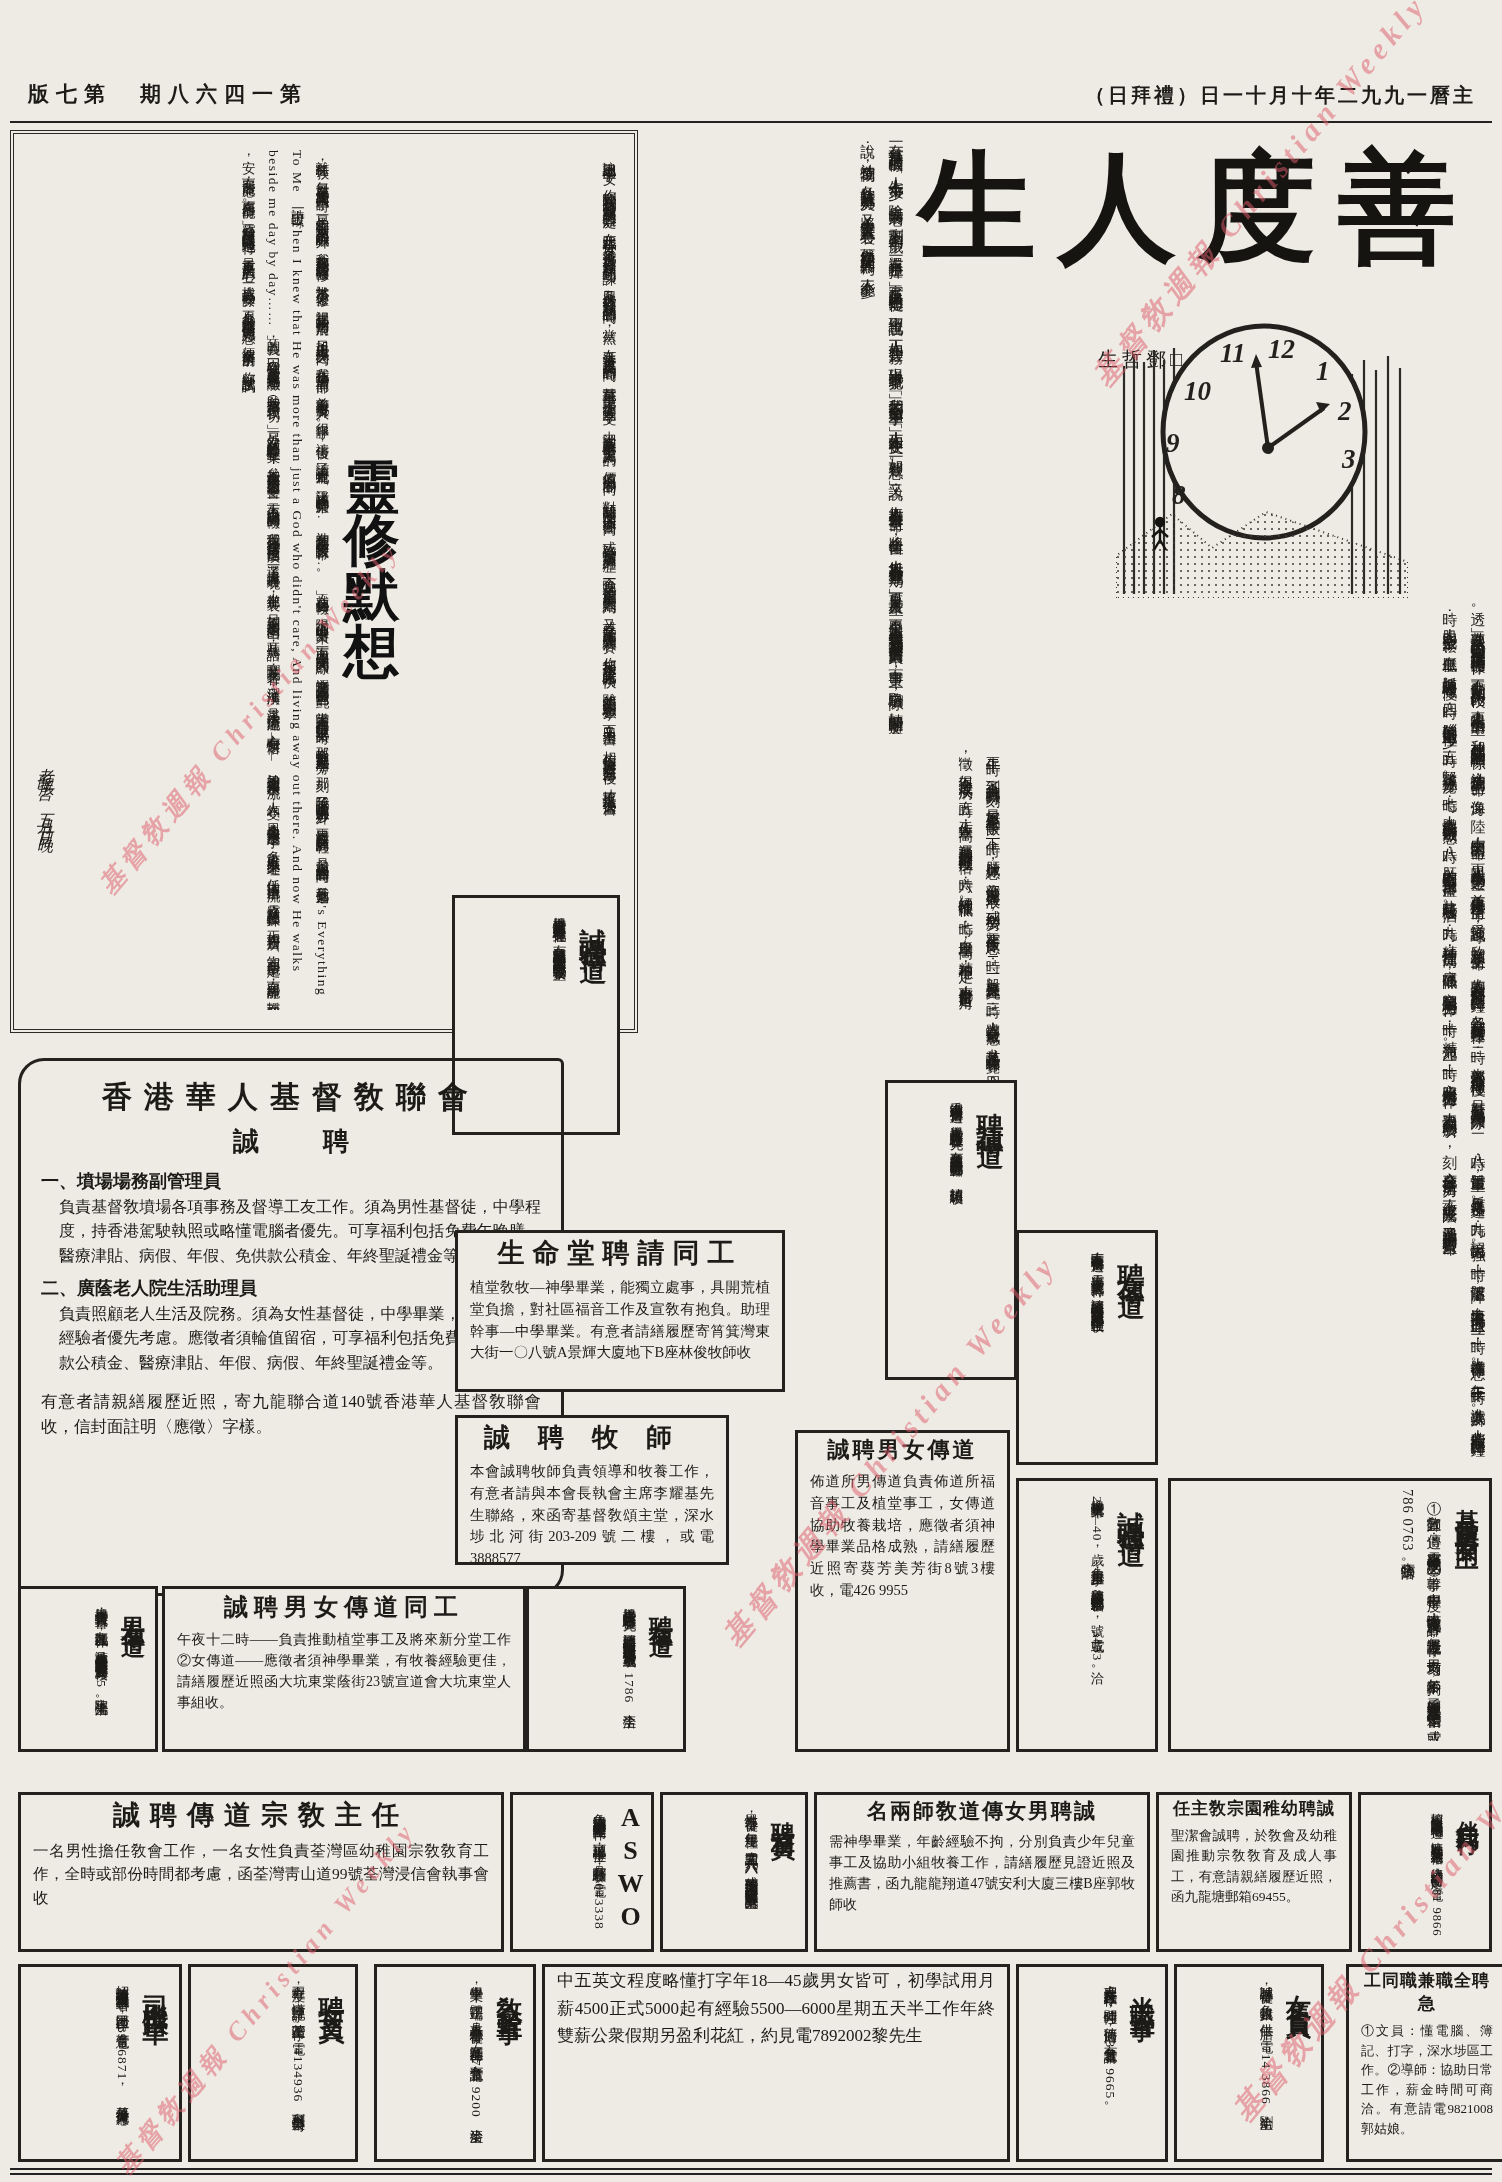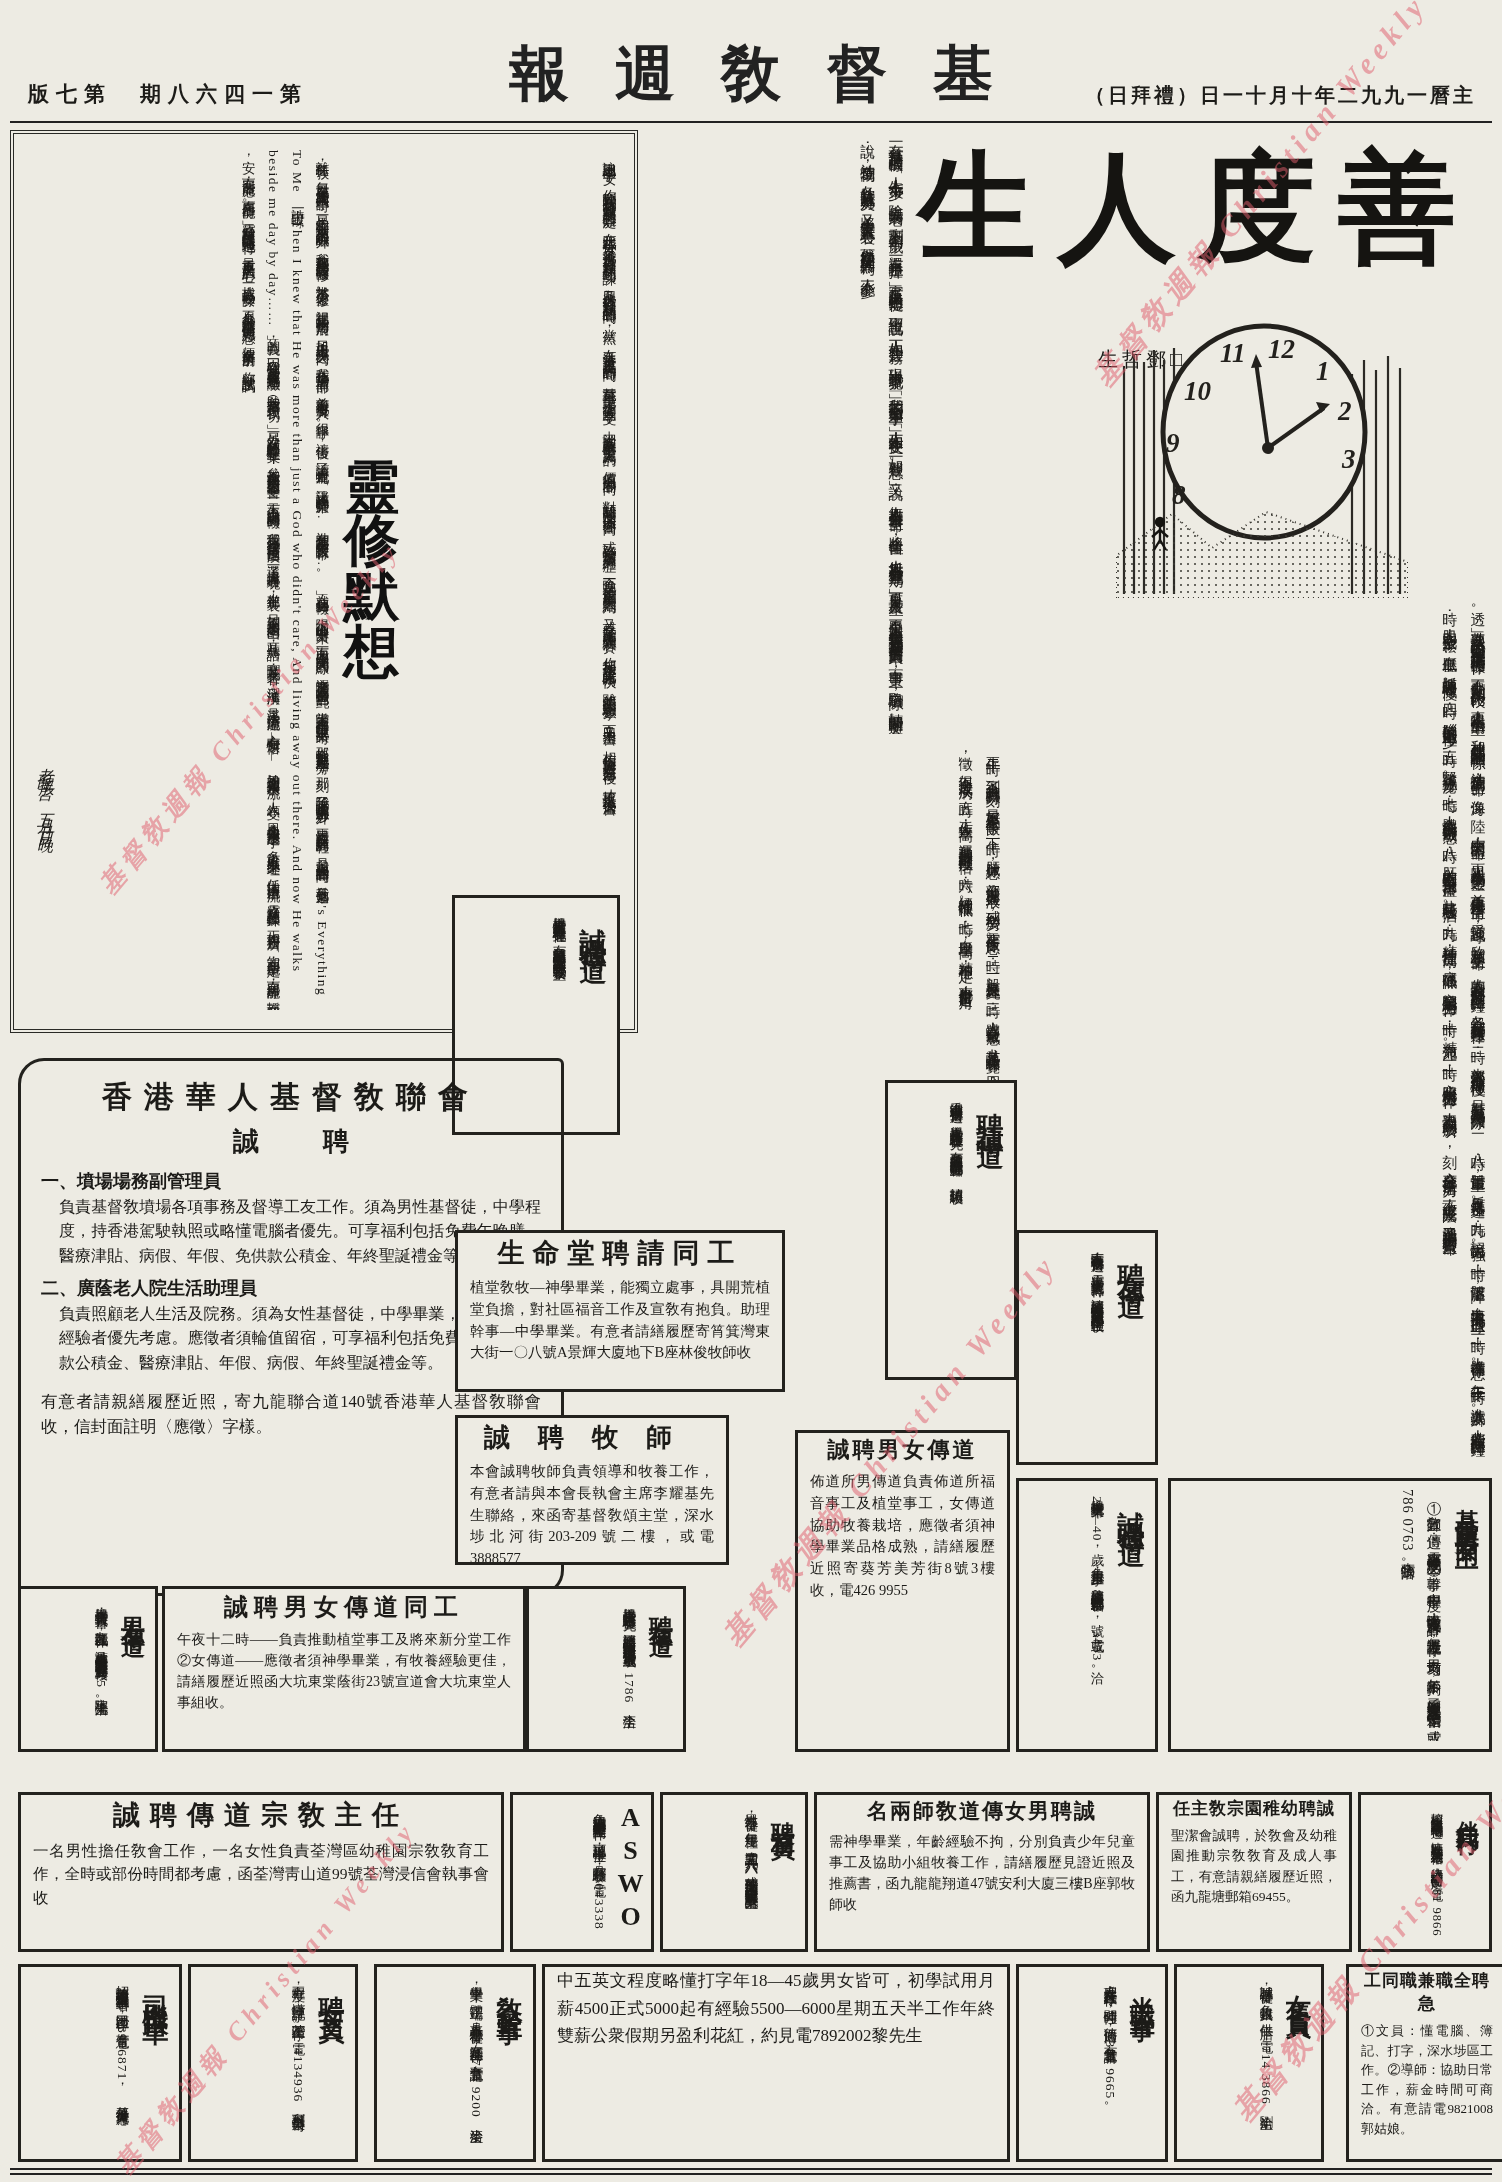--- a/index.html
+++ b/index.html
@@ -48,21 +48,20 @@
   .union-foot{font-size:16.5px;line-height:1.55;margin-top:14px;text-align:justify;}
   
   .wm{position:absolute;color:#e05e6d;opacity:.5;font-style:italic;font-weight:bold;
       white-space:nowrap;transform:rotate(-50deg);font-size:30px;letter-spacing:6px;pointer-events:none;}
 </style>
 </head>
 <body>
 
 <div class="page">
 
-  <div class="masthead-title">報週敎督基</div>
   <div class="issue-line">版七第　期八六四一第</div>
   <div class="date-line">（日拜禮）日一十月十年二九九一曆主</div>
   <div class="rule-h" style="left:10px;top:121px;width:1482px;"></div>
 
   <div class="letter-box">
     <div class="letter-p1 v">詠恩同學平安：你會問我有關靈修與默想的難處，在此跟你分享一下我會進行靈修和默想的功課，與及進行靈修和默想的時間。當然，在香港這會是不夠的時間，甚至可能是一項「奢侈的享受」，由於大多數的事情是人為的，價值觀念的不同，對於時間的次序便亦會不同，或許你會有如下的經歷：今晚是一個長篇劇集的大結局，又或是某某比賽的總決賽，你却很希望能先睹為快，雖然明天測驗數學，而又未溫習，相信你會寧願看完節目後，才挨更抵夜去溫習。</div>
     <div class="letter-title v">靈修默想</div>
     <div class="letter-p2 v">
       <span>離島任敎，每日花在船上總有兩個小時，早上的一程除補充來不足的睡眠外，我會喜歡利用這段時間靈修，當然少不了靈修。記得某天初秋的淸晨，旭日未出現視線之內，我在小輪第三層前部，前後左右都沒有人，很寧靜。禱告後，讀了詩篇十九篇：「諸天述說神的榮耀……神在其間為太陽安設帳幕……。」就在這個時候，太陽從山峽中升出來，海面由一條金光閃閃的線，逐漸擴闊成為一幅金色的氈，當太陽完全在山峽上呈現出來時，那幅金氈更伸延至船旁。那刻，我除了讚嘆造物主的奇妙外，更體會前往離島的一程，是我與主相遇的時間，我眞知道 He's Everything To Me 詩中一段：「Then I knew that He was more than just a God who didn't care, And living away out there. And now He walks beside me day by day……」的眞義，因我確知「常看顧免我迷途歷險，助我走窄路（是我一切）。」</span>
       <span>另外一次默想的經驗是在某年，參加堂會在沙田均益的夏令會，一天下午自由活動的時候，我獨自步往營舍背後的山溪，選了一塊溪畔石塊，坐在那裏，只望到天和遠處的山，耳聽鳥語，鼻聞花草之香，濯足淸溪，見溪水淙淙流過，心中有所領悟——神的恩典如溪水長流，人人領受，恩典會如溪水浸過手，多於人可以棄之不理，任由溪流水自流。靈修默想的操鍊，正如古籍所云：「知止而后能定，定而后能靜，靜而后能安，安而后能慮，慮而后能得。」靈修和默想可以隨時隨地進行，最重要是自己的心，找一處較為安靜，不易為外人外事騷擾的地方思想，便會有所得的了。你願意試試嗎？</span>

